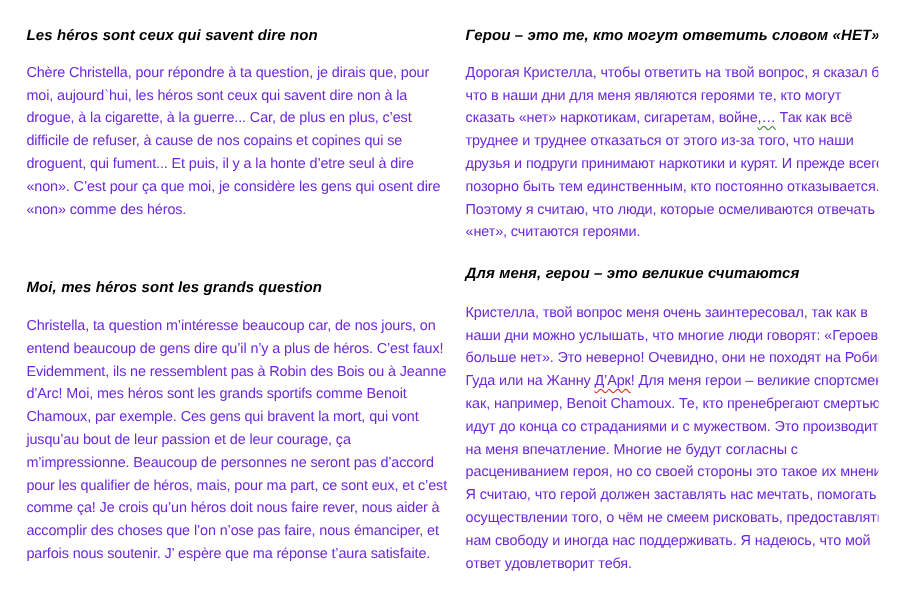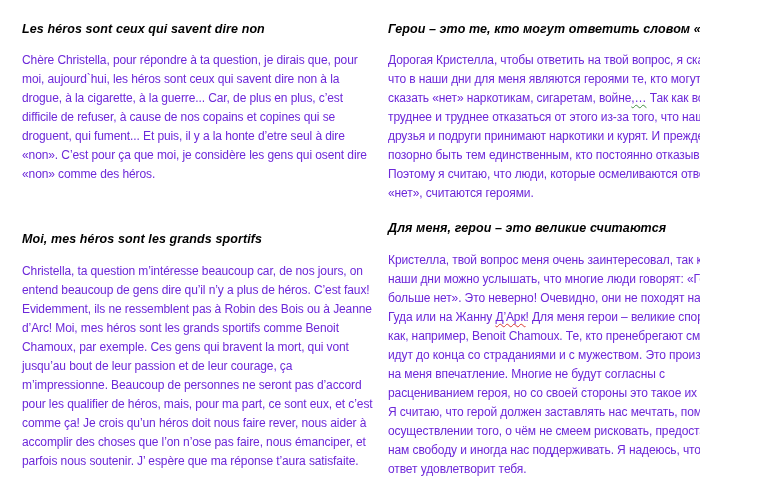--- a/index.html
+++ b/index.html
@@ -7,20 +7,21 @@
     padding: 0;
     background: #ffffff;
   }
   .page {
     position: relative;
     width: 700px;
     height: 495px;
     background: #ffffff;
     overflow: hidden;
     font-family: "Liberation Sans", sans-serif;
+    padding-left: 32px;
   }
   .col {
     position: absolute;
     top: 0;
   }
   .col-left  { left: 22px;  width: 352px; }
   .col-right { left: 388px; width: 357px; }
 
   .doc-heading {
     font-family: "Liberation Sans", sans-serif;
@@ -59,21 +60,21 @@
   }
 </style>
 </head>
 <body>
 
 <div class="page">
 
   <div class="col col-left">
     <h2 class="doc-heading h-first">Les héros sont ceux qui savent dire non</h2>
     <p class="doc-para">Chère Christella, pour répondre à ta question, je dirais que, pour moi, aujourd`hui, les héros sont ceux qui savent dire non à la drogue, à la cigarette, à la guerre... Car, de plus en plus, c’est difficile de refuser, à cause de nos copains et copines qui se droguent, qui fument... Et puis, il y a la honte d’etre seul à dire «non». C’est pour ça que moi, je considère les gens qui osent dire «non» comme des héros.</p>
-    <h2 class="doc-heading h-second-left">Moi, mes héros sont les grands sportifs</h2>
+    <h2 class="doc-heading h-second-left">Moi, mes héros sont les grands question</h2>
     <p class="doc-para">Christella, ta question m’intéresse beaucoup car, de nos jours, on entend beaucoup de gens dire qu’il n’y a plus de héros. C’est faux! Evidemment, ils ne ressemblent pas à Robin des Bois ou à Jeanne d’Arc! Moi, mes héros sont les grands sportifs comme Benoit Chamoux, par exemple. Ces gens qui bravent la mort, qui vont jusqu’au bout de leur passion et de leur courage, ça m’impressionne. Beaucoup de personnes ne seront pas d’accord pour les qualifier de héros, mais, pour ma part, ce sont eux, et c’est comme ça! Je crois qu’un héros doit nous faire rever, nous aider à accomplir des choses que l’on n’ose pas faire, nous émanciper, et parfois nous soutenir. J’ espère que ma réponse t’aura satisfaite.</p>
   </div>
 
   <div class="col col-right">
     <h2 class="doc-heading h-first">Герои – это те, кто могут ответить словом «НЕТ»</h2>
     <p class="doc-para"><span>Дорогая Кристелла, чтобы ответить на твой вопрос, я сказал бы, что в наши дни для меня являются героями те, кто могут сказать «нет» наркотикам, сигаретам, войне</span><span class="sq-green">,…</span><span> Так как всё труднее и труднее отказаться от этого из-за того, что наши друзья и подруги принимают наркотики и курят. И прежде всего, позорно быть тем единственным, кто постоянно отказывается. Поэтому я считаю, что люди, которые осмеливаются отвечать «нет», считаются героями.</span></p>
     <h2 class="doc-heading h-second-right">Для меня, герои – это великие считаются</h2>
     <p class="doc-para"><span>Кристелла, твой вопрос меня очень заинтересовал, так как в наши дни можно услышать, что многие люди говорят: «Героев больше нет». Это неверно! Очевидно, они не походят на Робин Гуда или на Жанну </span><span class="sq-red">Д’Арк</span><span>! Для меня герои – великие спортсмен, как, например, Benoit Chamoux. Те, кто пренебрегают смертью, идут до конца со страданиями и с мужеством.  Это производит на меня впечатление. Многие не будут согласны с расцениванием героя, но со своей стороны это такое их мнение. Я считаю, что герой должен заставлять нас мечтать, помогать в осуществлении того, о чём не смеем рисковать, предоставлять нам свободу и иногда нас поддерживать. Я надеюсь, что мой ответ удовлетворит тебя.</span></p>
   </div>
 

